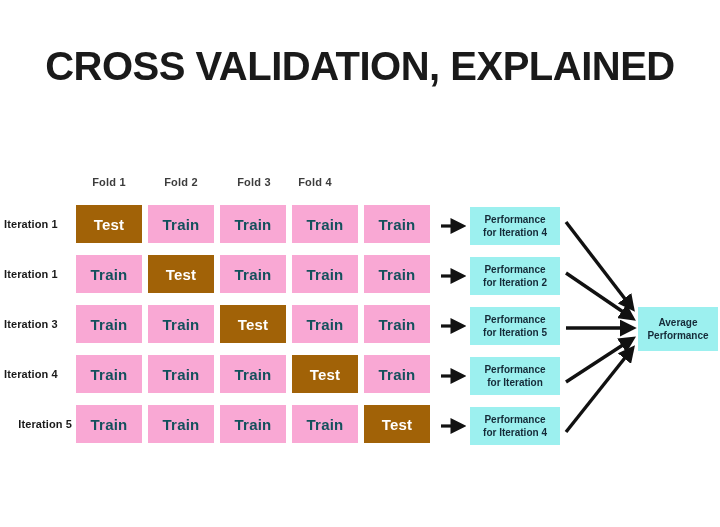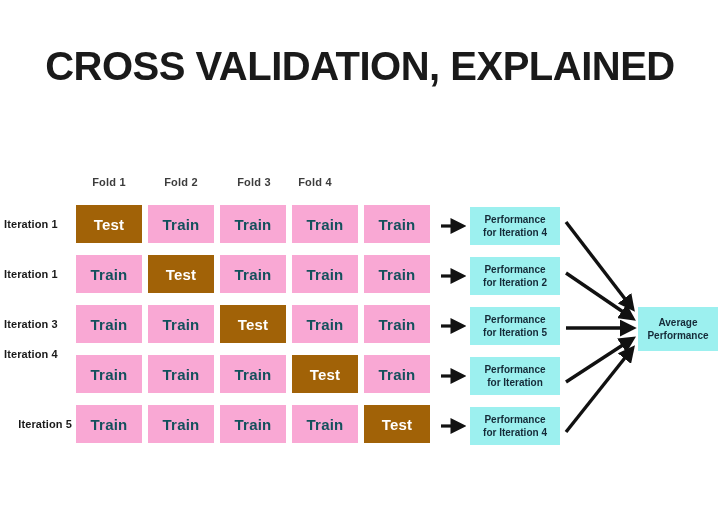--- a/index.html
+++ b/index.html
@@ -174,21 +174,21 @@
   <div class="cell train" style="left:76px;top:305px;">Train</div>
   <div class="cell train" style="left:148px;top:305px;">Train</div>
   <div class="cell test" style="left:220px;top:305px;">Test</div>
   <div class="cell train" style="left:292px;top:305px;">Train</div>
   <div class="cell train" style="left:364px;top:305px;">Train</div>
   <div class="perf-box" style="top:307px;">
     <span>Performance</span>
     <span>for Iteration 5</span>
   </div>
 
-  <div class="iter-label" style="top:348px;">Iteration 4</div>
+  <div class="iter-label" style="top:368px;">Iteration 4</div>
   <div class="cell train" style="left:76px;top:355px;">Train</div>
   <div class="cell train" style="left:148px;top:355px;">Train</div>
   <div class="cell train" style="left:220px;top:355px;">Train</div>
   <div class="cell test" style="left:292px;top:355px;">Test</div>
   <div class="cell train" style="left:364px;top:355px;">Train</div>
   <div class="perf-box" style="top:357px;">
     <span>Performance</span>
     <span>for Iteration</span>
   </div>
 

